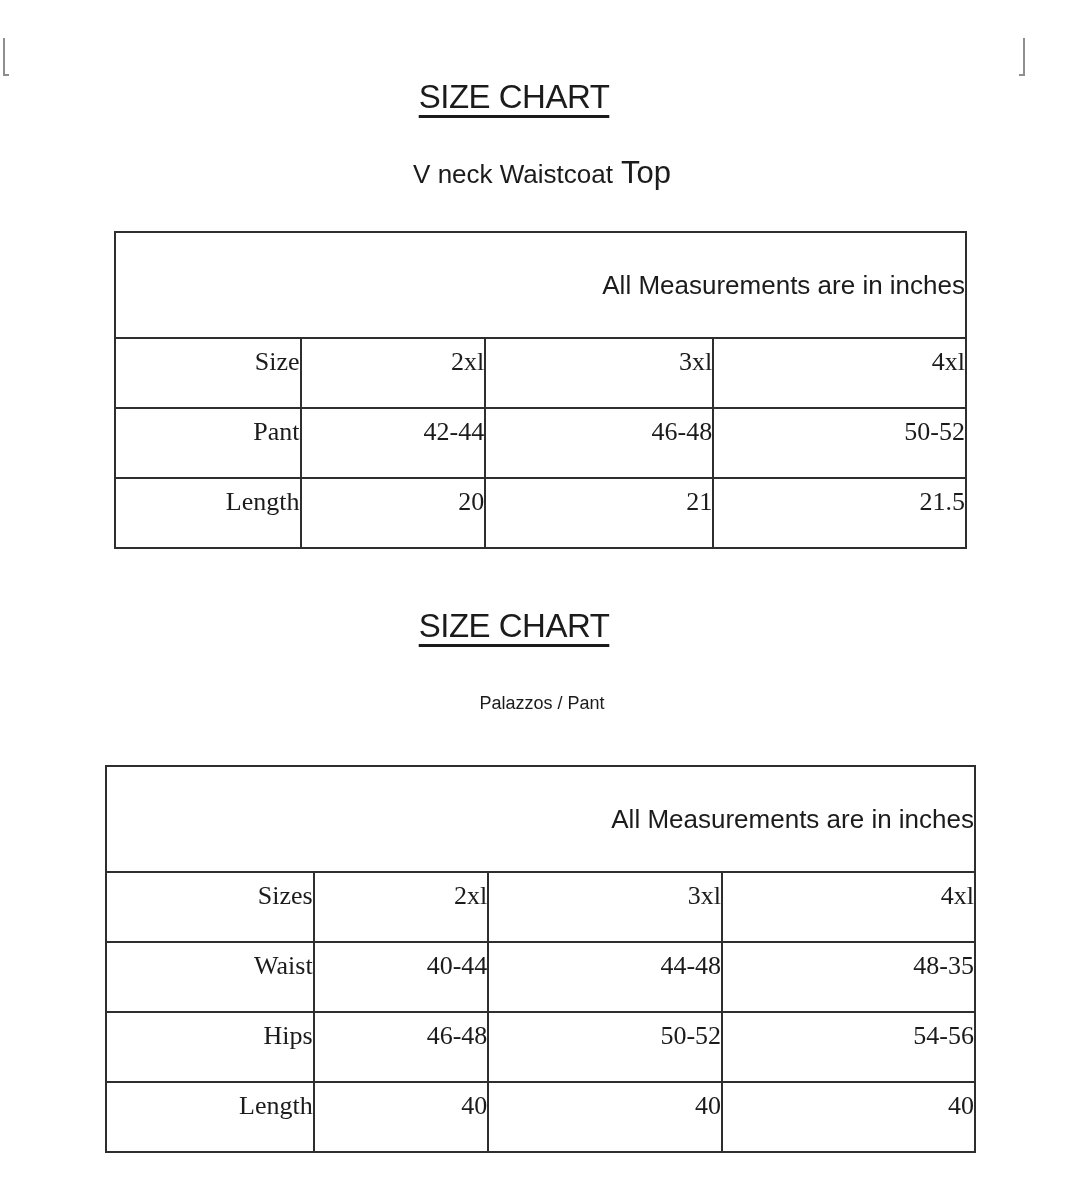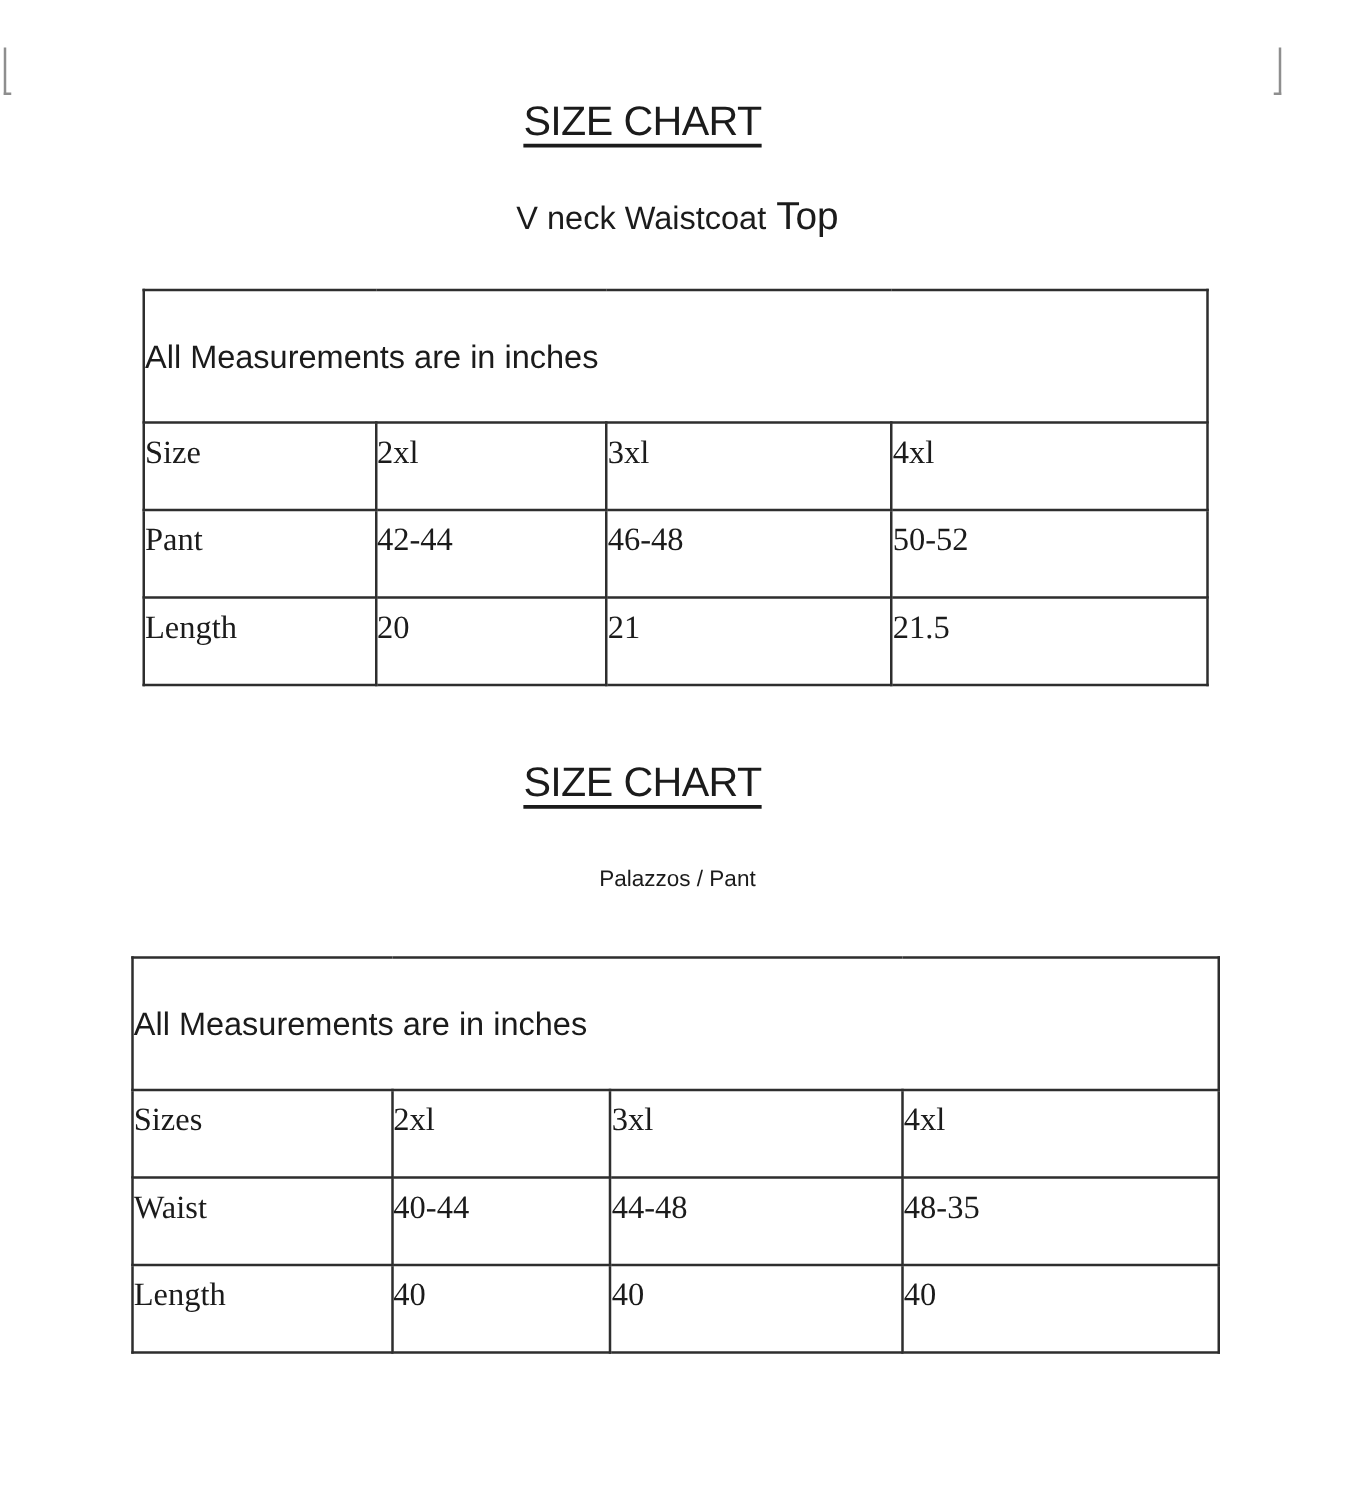--- a/index.html
+++ b/index.html
@@ -72,21 +72,21 @@
 
   table.size-table {
     position: absolute;
     border-collapse: collapse;
     table-layout: fixed;
     font-size: 26px;
     color: var(--text);
   }
   table.size-table td {
     border: 2px solid var(--table-border);
-    text-align: left;
+    text-align: right;
     vertical-align: top;
     padding-top: 8px;
   }
   table.size-table tr.note-row { height: 106px; }
   table.size-table tr.data-row { height: 70px; font-family: Liberation Serif, serif; }
   table.size-table td.note-cell {
     vertical-align: middle;
     padding-top: 0;
   }
 
@@ -167,20 +167,26 @@
         <td>3xl</td>
         <td>4xl</td>
       </tr>
       <tr class="data-row">
         <td>Waist</td>
         <td>40-44</td>
         <td>44-48</td>
         <td>48-35</td>
       </tr>
       <tr class="data-row">
+        <td>Hips</td>
+        <td>46-48</td>
+        <td>50-52</td>
+        <td>54-56</td>
+      </tr>
+      <tr class="data-row">
         <td>Length</td>
         <td>40</td>
         <td>40</td>
         <td>40</td>
       </tr>
     </tbody>
   </table>
 
 </div>
 

